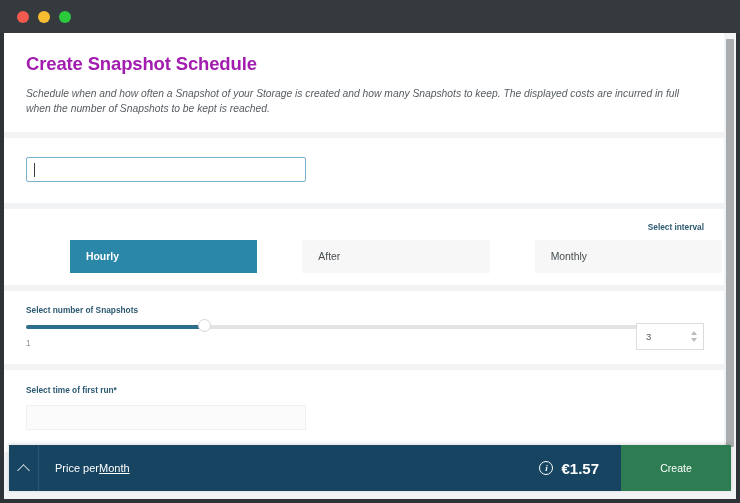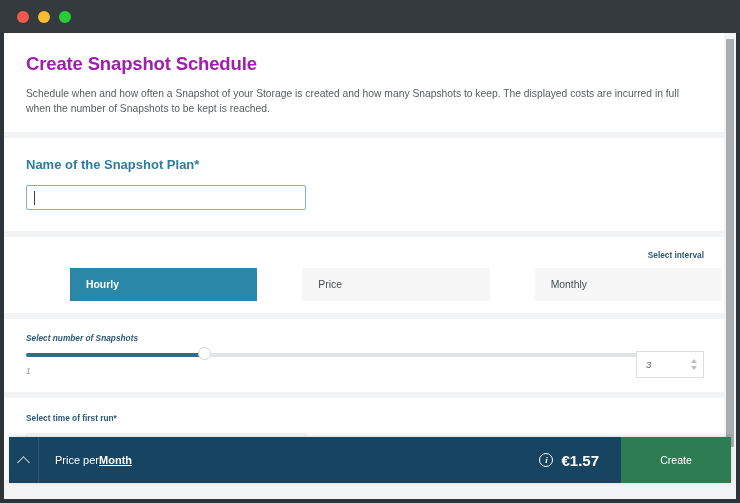--- a/index.html
+++ b/index.html
@@ -60,20 +60,21 @@
     font-size: 18.5px;
     font-weight: bold;
     letter-spacing: -0.15px;
     margin-bottom: 11px;
   }
   .page-desc {
     color: #565c61;
     font-size: 10.3px;
     line-height: 15px;
     max-width: 672px;
+    font-style: italic;
   }
 
   
   .card-name { padding-top: 19px; padding-bottom: 21px; }
   .field-label {
     color: #2c7ea1;
     font-size: 13px;
     font-weight: bold;
     margin-bottom: 13px;
   }
@@ -112,21 +113,21 @@
     margin-left: 44px;
   }
   .tab:last-child { border-right: none; }
   .tab.active {
     background: #2a87a8;
     color: #ffffff;
     font-weight: bold;
   }
 
   
-  .card-snap { padding-top: 14px; padding-bottom: 14px; position: relative; font-style: italic; }
+  .card-snap { padding-top: 14px; padding-bottom: 14px; position: relative; }
   .help-text {
     color: #7d8287;
     font-size: 8.4px;
     margin-bottom: 14px;
   }
   .slider-wrap { position: relative; width: 617px; height: 8px; }
   .slider-track {
     position: absolute; top: 2px; left: 0;
     width: 617px; height: 4px;
     background: #e2e3e4;
@@ -196,21 +197,21 @@
   .ghost-input {
     margin-top: 10px;
     width: 280px; height: 25px;
     background: #fbfbfb;
     border: 1px solid #f0f0f0;
   }
 
   
   .bottombar {
     position: absolute;
-    left: 9px; bottom: 20px;
+    left: 9px; bottom: 12px;
     width: 722px; height: 46px;
     background: #174461;
     display: flex;
     align-items: stretch;
     box-shadow: 0 -1px 4px rgba(0,0,0,0.15);
   }
   .collapse-btn {
     width: 30px;
     display: flex;
     align-items: center;
@@ -225,21 +226,21 @@
     margin-top: 4px;
   }
   .price-label {
     flex: 1;
     display: flex;
     align-items: center;
     padding-left: 16px;
     color: #ffffff;
     font-size: 11px;
   }
-  .price-label u { text-decoration: underline; font-weight: bold; }
+  .price-label u { text-decoration: underline; font-weight: normal; }
   .price-amount {
     display: flex;
     align-items: center;
     gap: 8px;
     padding-right: 22px;
     color: #ffffff;
     font-size: 15px;
     font-weight: bold;
   }
   .info-icon {
@@ -295,31 +296,30 @@
 
   <div class="viewport">
     <div class="page">
 
       <div class="card card-header">
         <div class="page-title">Create Snapshot Schedule</div>
         <div class="page-desc">Schedule when and how often a Snapshot of your Storage is created and how many Snapshots to keep. The displayed costs are incurred in full when the number of Snapshots to be kept is reached.</div>
       </div>
 
       <div class="card card-name">
-        <div class="field-label">Name of the Snapshot Plan*</div>
         <div class="text-input">
           <div class="caret"></div>
         </div>
       </div>
 
       <div class="card card-interval">
         <div class="small-label">Select interval</div>
         <div class="tabs">
           <div class="tab active">Hourly</div>
-          <div class="tab">Price</div>
+          <div class="tab">After</div>
           <div class="tab">Monthly</div>
         </div>
       </div>
 
       <div class="card card-snap">
         <div class="small-label">Select number of Snapshots</div>
 
         <div class="slider-wrap">
           <div class="slider-track"></div>
           <div class="slider-fill"></div>

